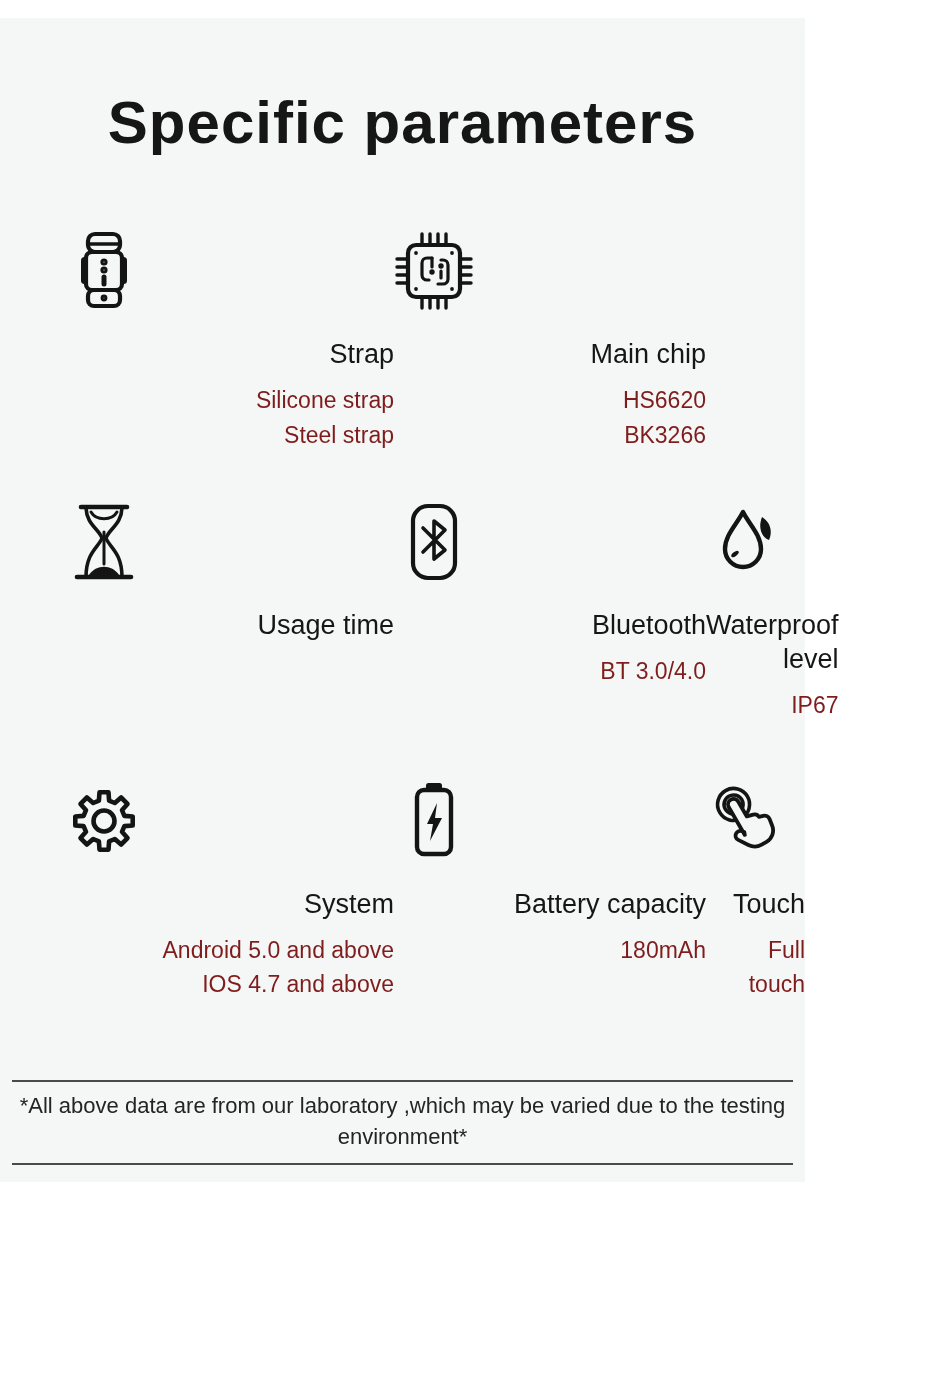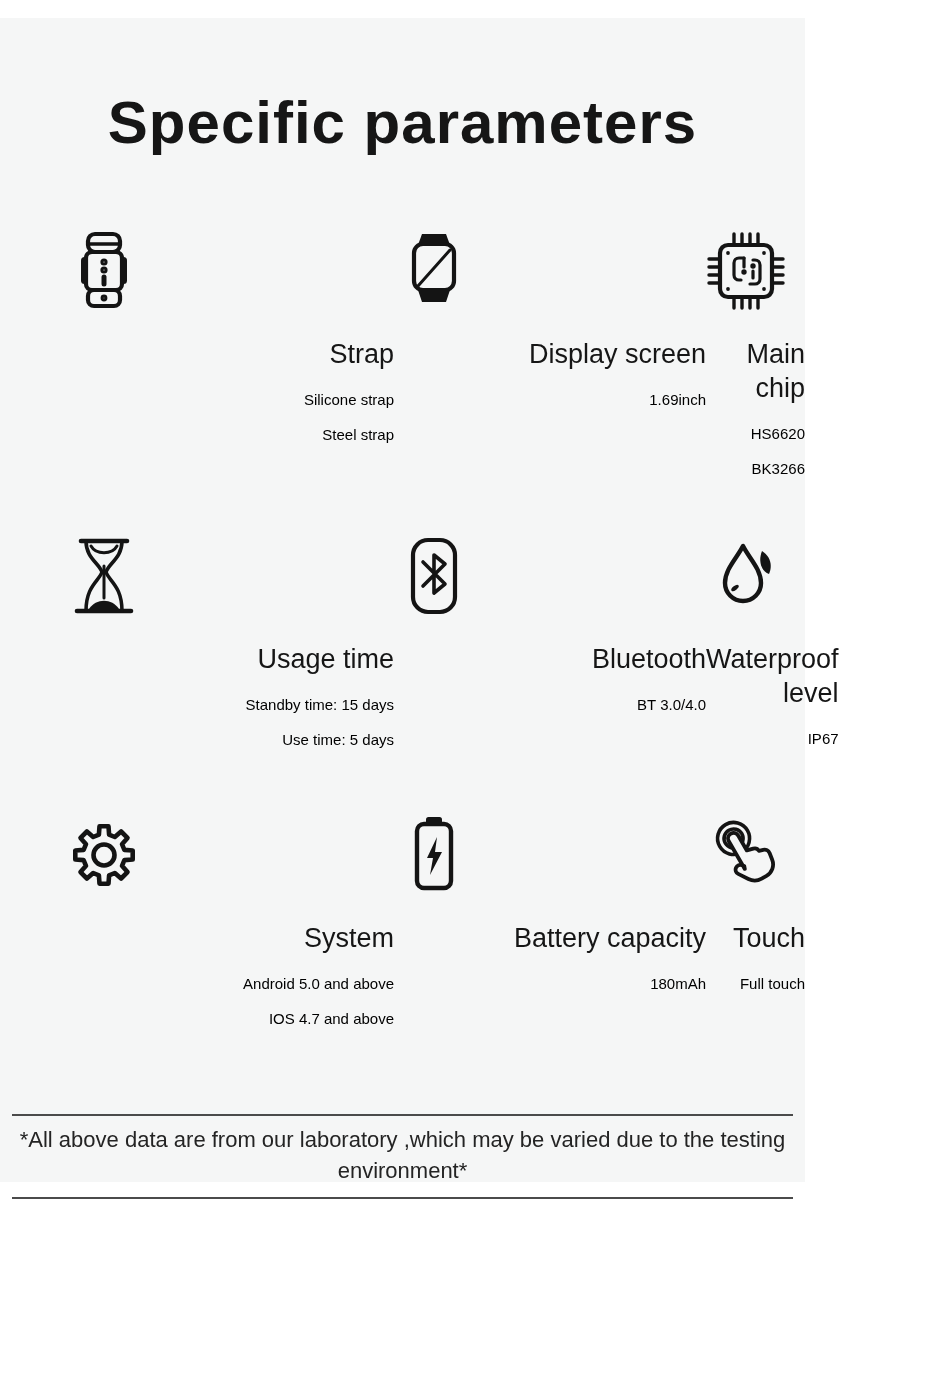--- a/index.html
+++ b/index.html
@@ -35,23 +35,23 @@
   .icon-box { height:84px; margin-bottom:22px; }
   .icon-box svg { display:block; }
   .cell-label {
     font-size:27px;
     line-height:34px;
     color:#161616;
   }
   .cell-lines { margin-top:12px; }
   .cell-lines .line {
     display:block;
-    font-size:15px;
+    font-size:23px;
     line-height:34.5px;
-    color:#000000;
+    color:#7f1d1d;
   }
   .footer {
     margin:78px 12px 0 12px;
     border-top:2px solid #4b4b4b;
     border-bottom:2px solid #4b4b4b;
     padding:8px 0 11px 0;
   }
   .footer-note {
     max-width:905px;
     margin:0 auto;
@@ -89,34 +89,20 @@
             <circle cx="40" cy="67" r="1.9" stroke-width="3"></circle>
           </svg>
         </div>
         <div class="cell-label">Strap</div>
         <div class="cell-lines">
           <span class="line">Silicone strap</span>
           <span class="line">Steel strap</span>
         </div>
       </div>
 
-      <div class="cell">
-        <div class="icon-box">
-          <svg width="80" height="80" viewBox="0 0 80 80" fill="none" stroke="#141414" stroke-width="4.2" stroke-linecap="round" stroke-linejoin="round">
-            <path d="M28,3 L52,3 L56,14 L24,14 Z" fill="#141414" stroke="none"></path>
-            <rect x="20" y="13" width="40" height="46" rx="9"></rect>
-            <line x1="24" y1="55" x2="56" y2="19" stroke-width="3"></line>
-            <path d="M24,59 L56,59 L52,71 L28,71 Z" fill="#141414" stroke="none"></path>
-          </svg>
-        </div>
-        <div class="cell-label">Display screen</div>
-        <div class="cell-lines">
-          <span class="line">1.69inch</span>
-        </div>
-      </div>
 
       <div class="cell">
         <div class="icon-box">
           <svg width="80" height="80" viewBox="0 0 80 80" fill="none" stroke="#141414" stroke-width="3.4" stroke-linecap="round" stroke-linejoin="round">
             <line x1="28" y1="3" x2="28" y2="12"></line>
               <line x1="36" y1="3" x2="36" y2="12"></line>
               <line x1="44" y1="3" x2="44" y2="12"></line>
               <line x1="52" y1="3" x2="52" y2="12"></line>
             <line x1="28" y1="68" x2="28" y2="77"></line>
               <line x1="36" y1="68" x2="36" y2="77"></line>
@@ -159,24 +145,20 @@
             <line x1="17" y1="5" x2="63" y2="5" stroke-width="4.6"></line>
             <line x1="13" y1="75" x2="67" y2="75" stroke-width="4.6"></line>
             <path d="M22,5 C22,22 35,27 38,36 C35,45 22,50 22,75"></path>
             <path d="M58,5 C58,22 45,27 42,36 C45,45 58,50 58,75"></path>
             <path d="M27,10 C32,19 48,19 53,10" stroke-width="3"></path>
             <line x1="40" y1="30" x2="40" y2="62" stroke-width="3"></line>
             <path d="M25,73 C32,62 48,62 55,73 Z" fill="#141414" stroke="none"></path>
           </svg>
         </div>
         <div class="cell-label">Usage time</div>
-        <div class="cell-lines">
-          <span class="line">Standby time: 15 days</span>
-          <span class="line">Use time: 5 days</span>
-        </div>
       </div>
 
       <div class="cell">
         <div class="icon-box">
           <svg width="80" height="80" viewBox="0 0 80 80" fill="none" stroke="#141414" stroke-width="4.2" stroke-linecap="round" stroke-linejoin="round">
             <rect x="19" y="4" width="42" height="72" rx="15"></rect>
             <path d="M29,26 L51,48 L40,57 L40,19 L51,28 L29,50" stroke-width="3.6"></path>
           </svg>
         </div>
         <div class="cell-label">Bluetooth</div>

